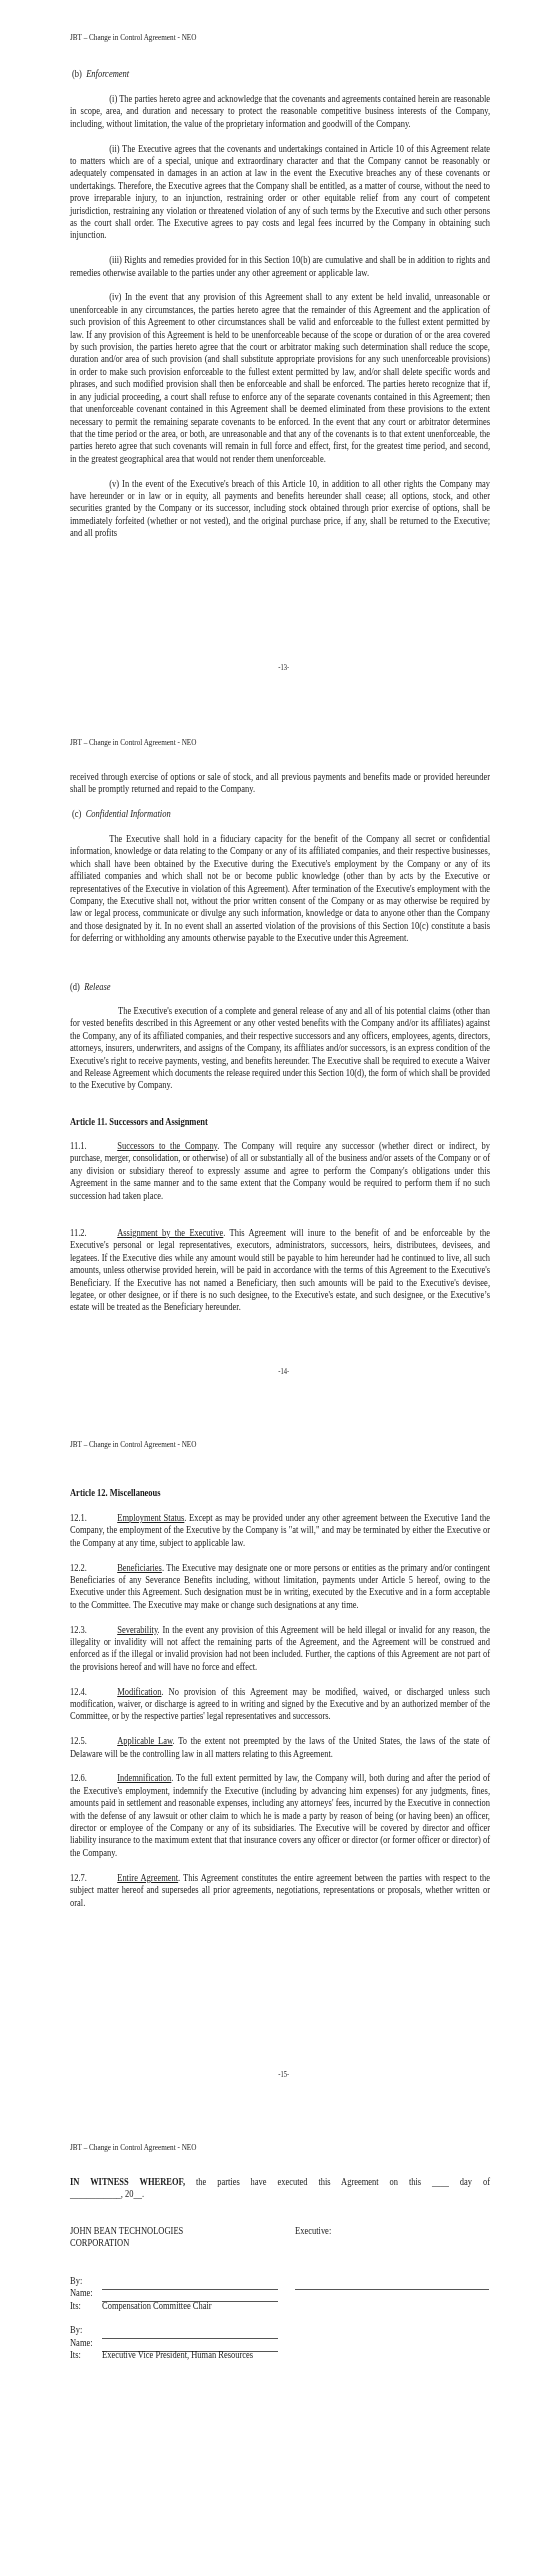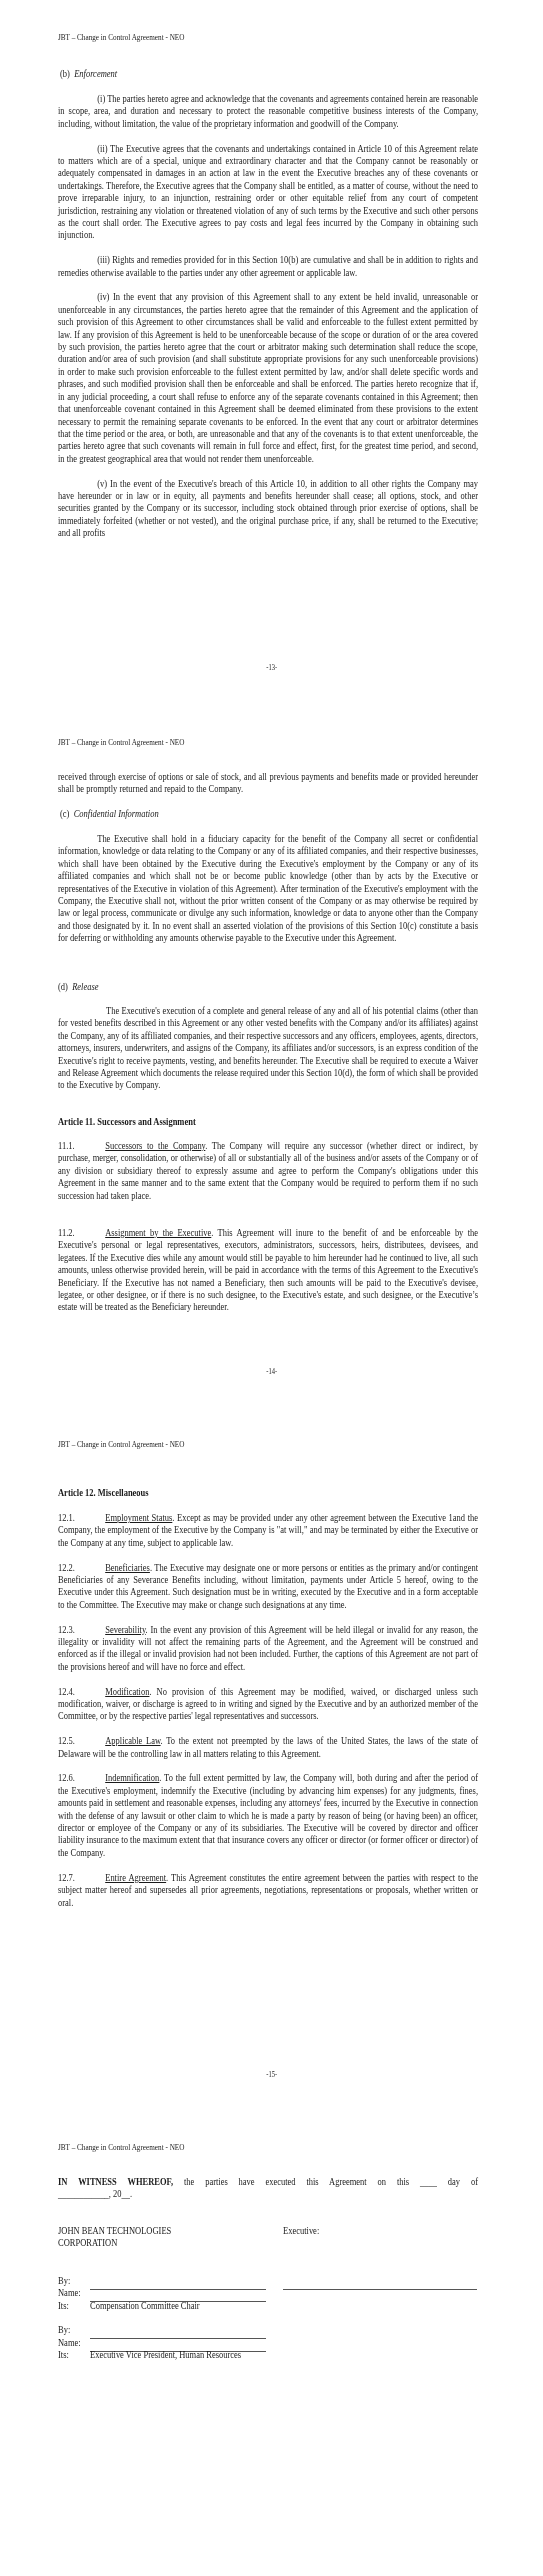--- a/index.html
+++ b/index.html
@@ -1,17 +1,17 @@
 <!DOCTYPE html>
 <html style="font-size:8.2px"><head>
 <meta charset="utf-8">
 <style>
   html, body { margin: 0; padding: 0; background: #ffffff; }
   body { width: 544px; height: 2813px; position: relative; overflow: hidden; color: #111; }
-  .page { position: absolute; left: 0; width: 511px; }
+  .page { position: absolute; left: 12px; width: 511px; }
   .cond {
     position: absolute; left: 58px;
     width: 525px; 
     transform: scaleX(0.8); transform-origin: 0 0;
     font-family: "Liberation Serif", "DejaVu Serif", serif;
     font-size: 10.6px; line-height: 12.4px; color: #1a1a1a;
   }
   .hdr { font-size: 9px; line-height: 11.3px; }
   .pnum {
     position: absolute; left: 0; width: 544px; text-align: center;

